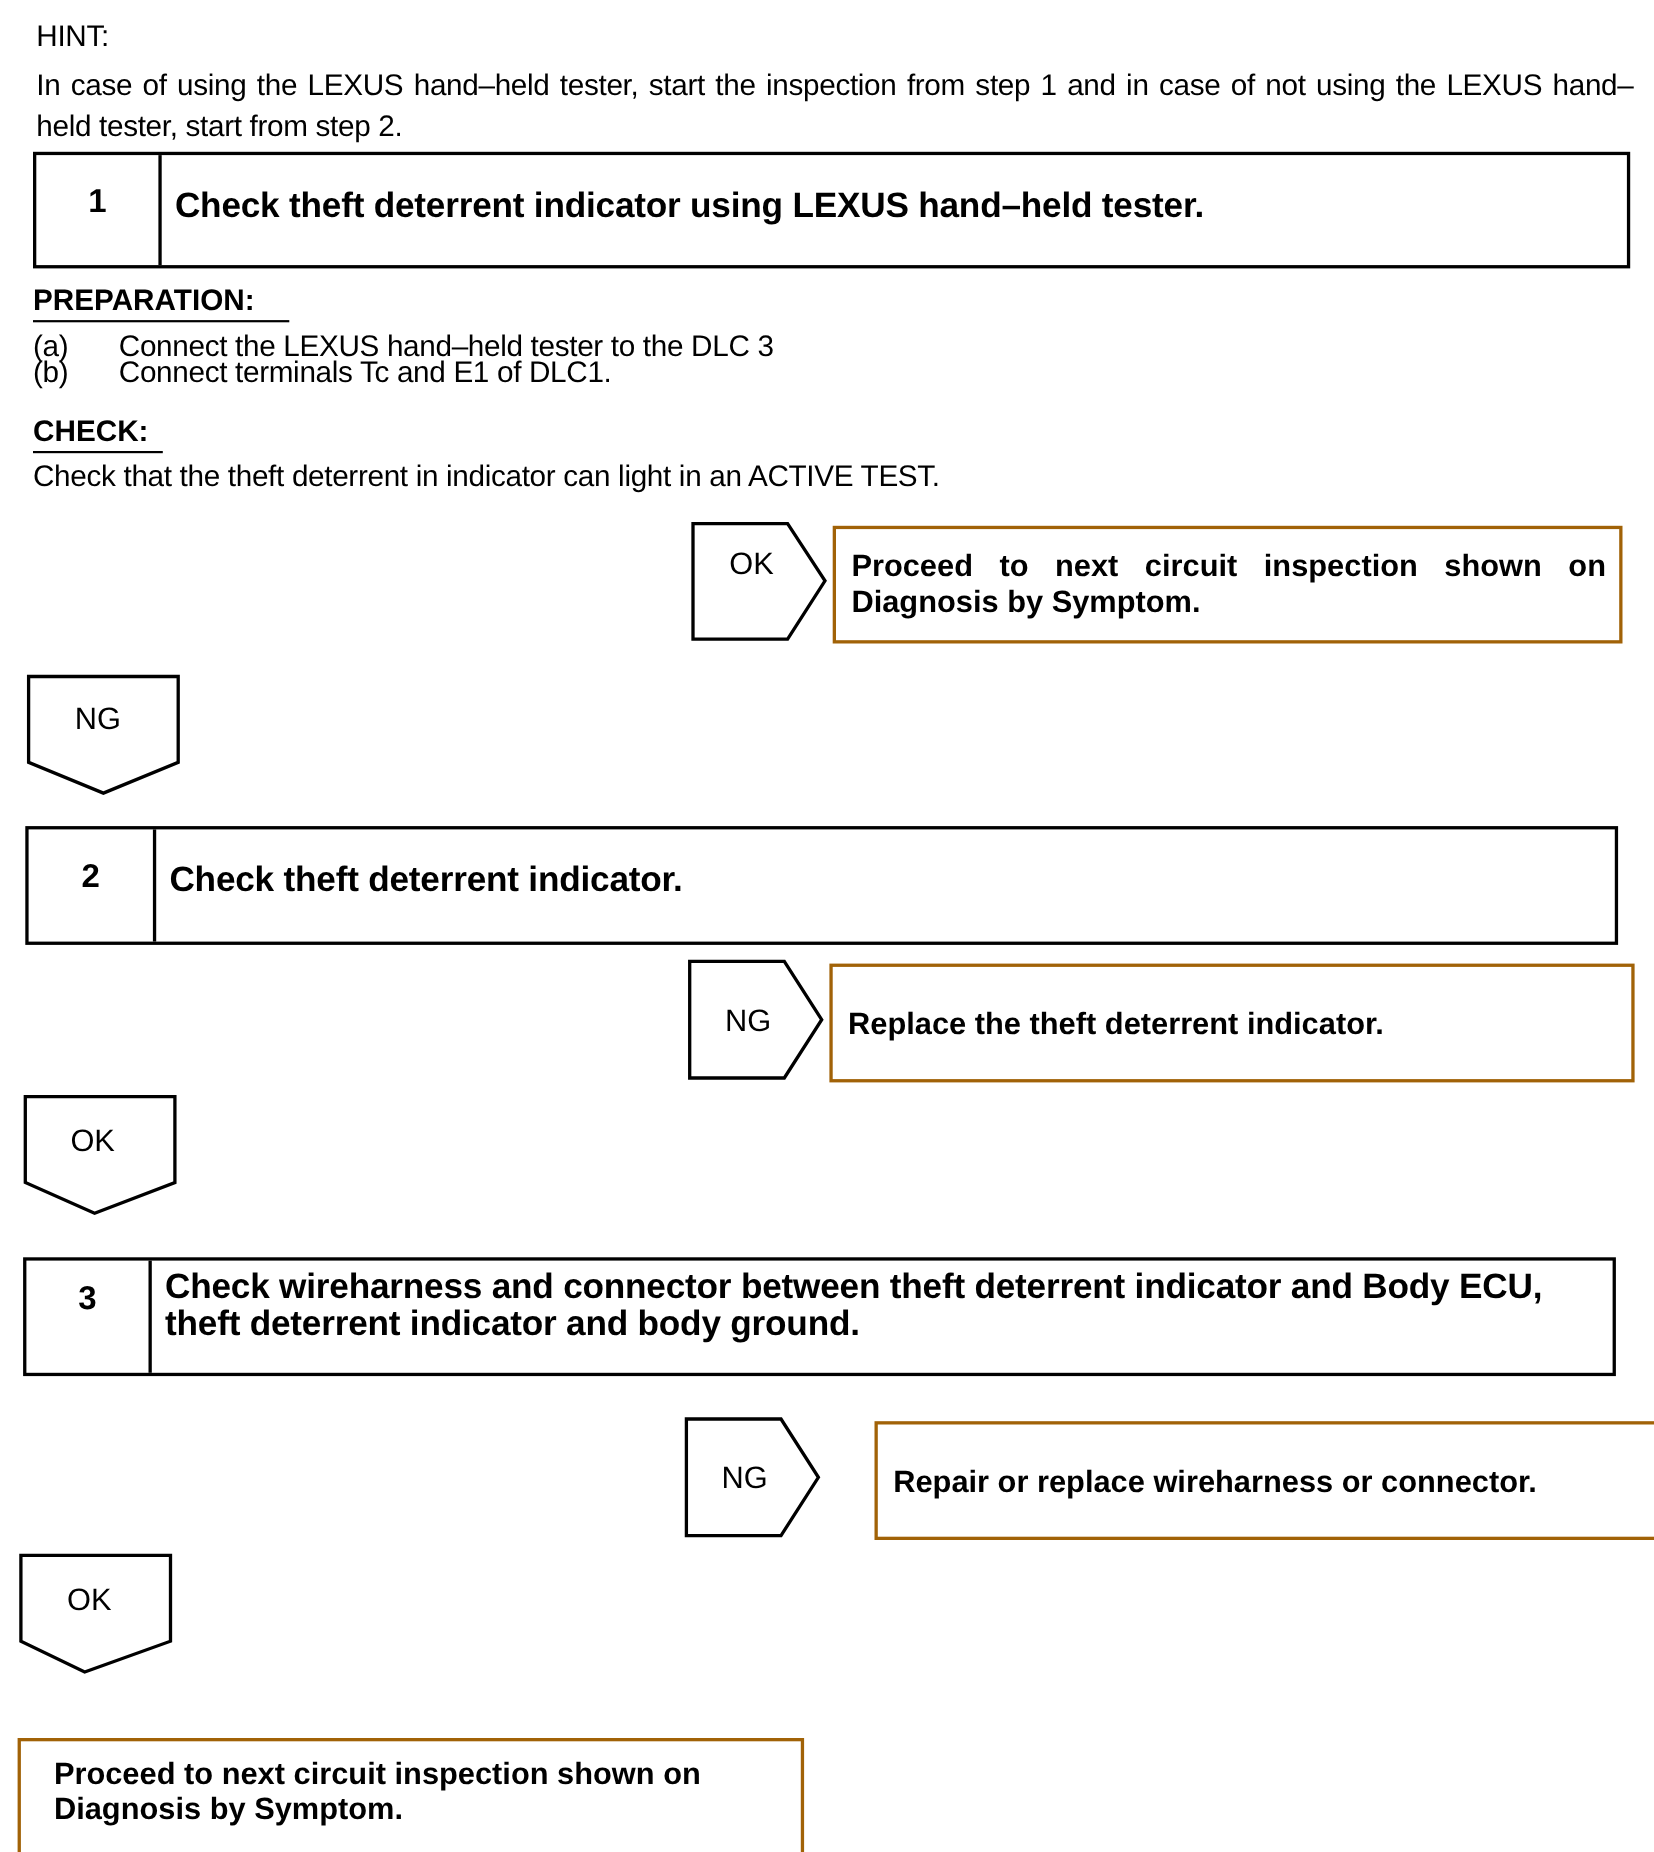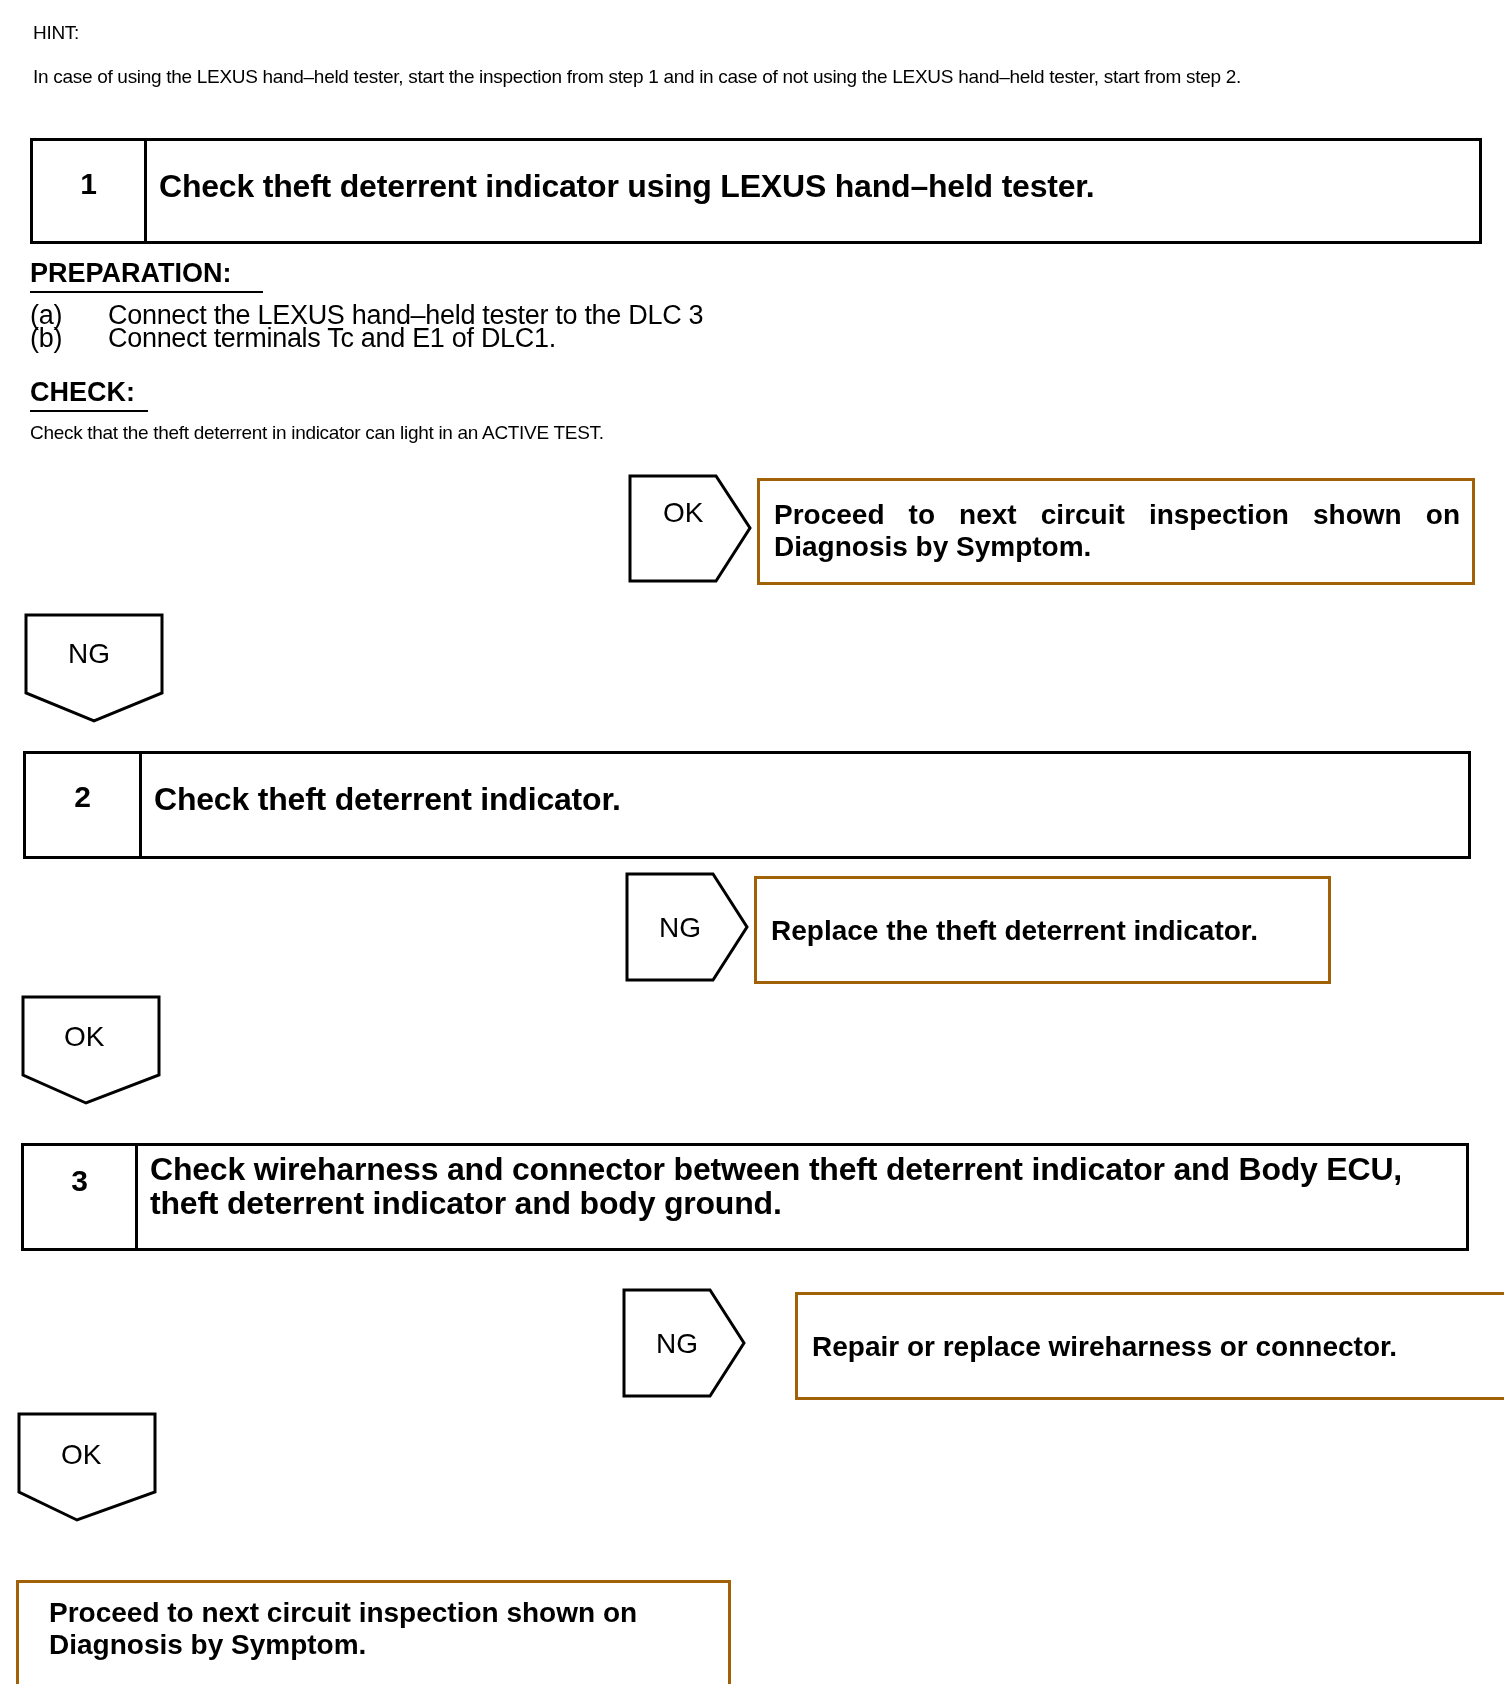--- a/index.html
+++ b/index.html
@@ -1,22 +1,22 @@
 <!DOCTYPE html>
 <html><head>
   <meta charset="utf-8">
   <style>
     html, body { margin: 0; padding: 0; background: #ffffff; }
     body {
       width: 1504px; height: 1684px; position: relative; overflow: hidden;
       font-family: "Liberation Sans", sans-serif; color: #000;
     }
     .abs { position: absolute; }
-    .txt { font-size: 19px; line-height: 38px; white-space: nowrap; letter-spacing: -0.3px; }
-    .hint-body { font-size: 19px; line-height: 38px; width: 1450px; text-align: justify; letter-spacing: -0.3px; }
+    .txt { font-size: 27px; line-height: 38px; white-space: nowrap; letter-spacing: -0.3px; }
+    .hint-body { font-size: 27px; line-height: 38px; width: 1450px; text-align: justify; letter-spacing: -0.3px; }
     .heading { font-weight: bold; font-size: 27px; line-height: 32px; }
     .underline-bar { position: absolute; height: 2px; background: #000; }
     .step-box {
       position: absolute; border: 3px solid #000; box-sizing: border-box; display: flex;
     }
     .step-num {
       border-right: 3px solid #000; box-sizing: border-box;
       display: flex; align-items: flex-start; justify-content: center;
       font-weight: bold; font-size: 30px; padding-top: 26px;
     }
@@ -70,21 +70,21 @@
 
 <div class="step-box" style="left:23px; top:751px; width:1448px; height:108px;">
   <div class="step-num" style="width:116px;">2</div>
   <div class="step-title">Check theft deterrent indicator.</div>
 </div>
 
 <svg class="shape" style="left:625px; top:872px;" width="130" height="112">
   <polygon points="2,2 88,2 122,55 88,108 2,108" fill="none" stroke="#000" stroke-width="3"></polygon>
 </svg>
 <div class="arrow-label" style="left:659px; top:912px;">NG</div>
-<div class="result-box" style="left:754px; top:876px; width:577px; height:108px; padding-top:36px;">Replace the theft deterrent indicator.</div>
+<div class="result-box" style="left:754px; top:876px; width:732px; height:108px; padding-top:36px;">Replace the theft deterrent indicator.</div>
 
 <svg class="shape" style="left:21px; top:995px;" width="142" height="112">
   <polygon points="2,2 138,2 138,80 65,108 2,80" fill="none" stroke="#000" stroke-width="3"></polygon>
 </svg>
 <div class="arrow-label" style="left:64px; top:1021px;">OK</div>
 
 <div class="step-box" style="left:21px; top:1143px; width:1448px; height:108px;">
   <div class="step-num" style="width:114px; padding-top:18px;">3</div>
   <div class="step-title" style="padding-top:6px; white-space:normal; width:1300px;">Check wireharness and connector between theft deterrent indicator and Body ECU, theft deterrent indicator and body ground.</div>
 </div>

